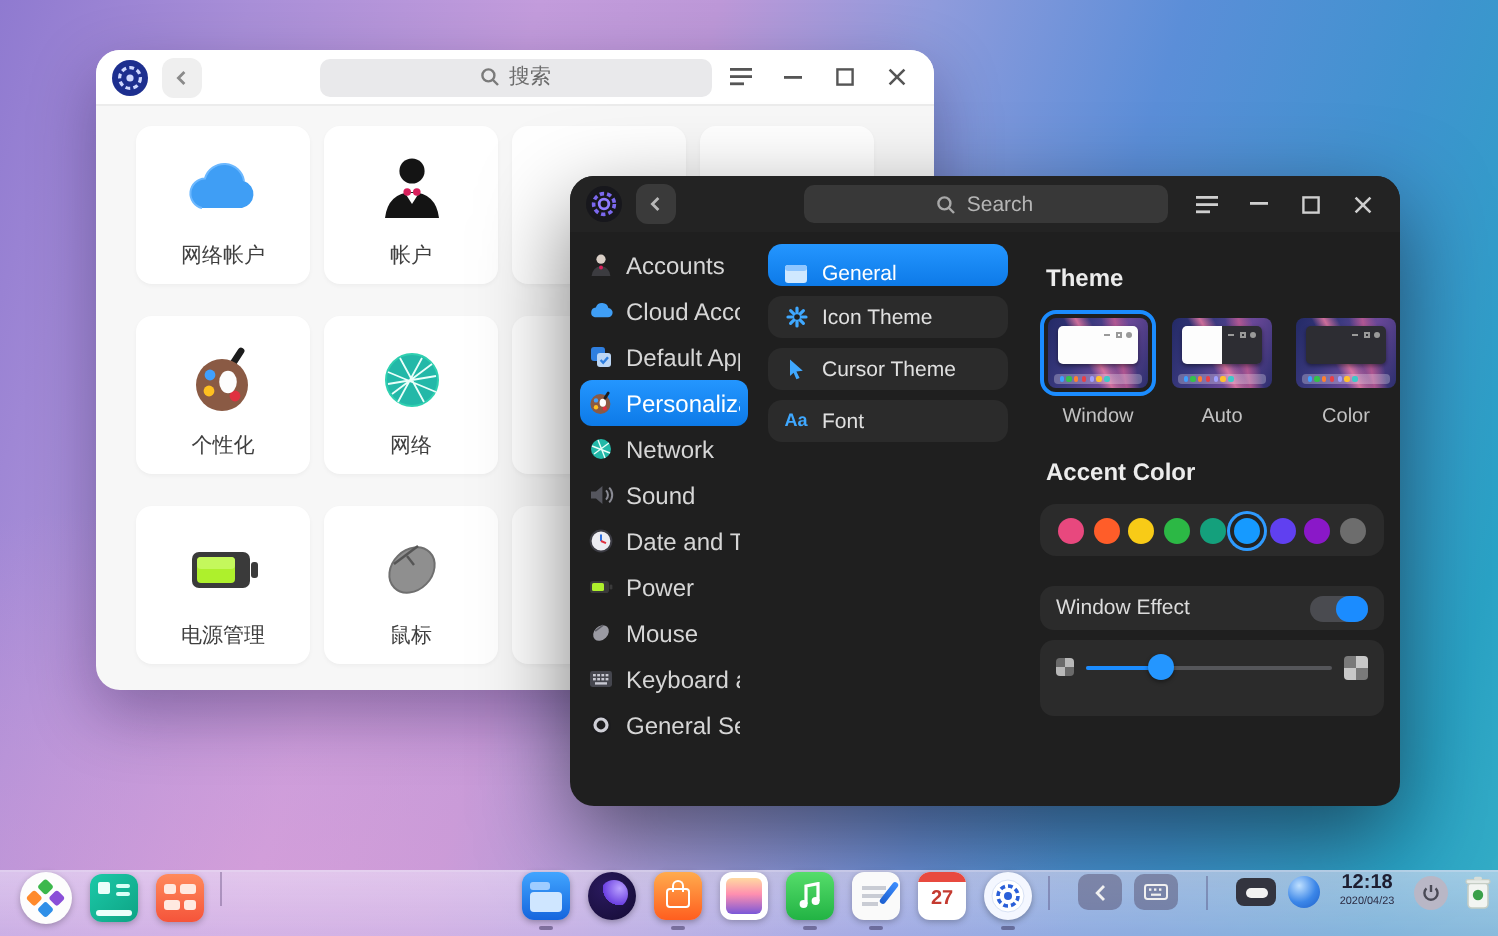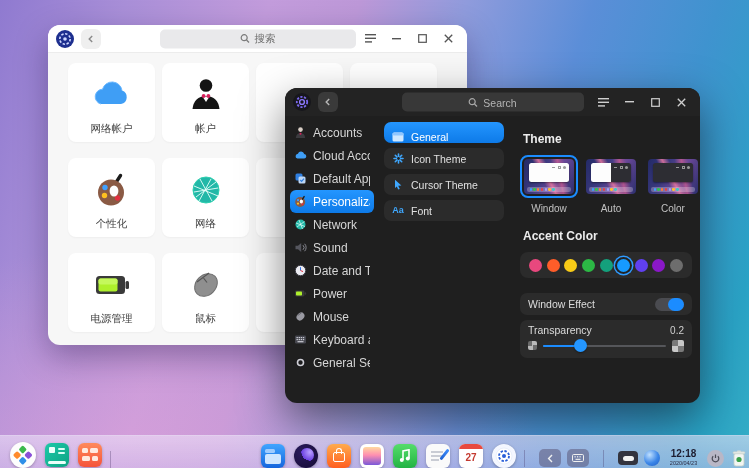--- a/index.html
+++ b/index.html
@@ -114,21 +114,21 @@
   .t-slider { position:relative; height:13px; flex:1; }
   .t-track { position:absolute; top:5.5px; left:0; right:0; height:2.5px; border-radius:2px; background:#55565a; }
   .t-fill  { position:absolute; top:5.5px; left:0; width:30%; height:2.5px; border-radius:2px; background:#1b8cff; }
   .t-handle{ position:absolute; left:30%; top:0; width:13px; height:13px; margin-left:-6px;
              border-radius:50%; background:#2496ff; box-shadow:0 1px 2px rgba(0,0,0,.4); }
 
   
   .dock { position:absolute; left:0; right:0; bottom:0; height:33px;
           background:linear-gradient(180deg,rgba(238,228,250,.58),rgba(214,198,240,.52));
           border-top:1px solid rgba(255,255,255,.38);
-          display:flex; align-items:flex-end; padding:0 8px 0 10px; }
+          display:flex; align-items:flex-start; padding:0 8px 0 10px; }
   .dk-group { display:flex; align-items:center; gap:9px; }
   .dk-sep { width:1px; height:17px; background:rgba(60,40,90,.3); margin:0 8px; flex:0 0 auto; }
   .dicon { width:24px; height:24px; border-radius:6px; position:relative; flex:0 0 auto; }
   .center-group { margin-left:142px; }
   .right-group { margin-left:auto; display:flex; align-items:center; gap:6px; }
 
   .di-launcher { width:26px; height:26px; border-radius:50%; background:#fdfdfd;
                  box-shadow:0 1px 3px rgba(0,0,0,.25); display:grid; place-items:center; }
   .lnch { display:grid; grid-template-columns:6px 6px; gap:1.5px; transform:rotate(45deg); }
   .lnch i { width:6px; height:6px; border-radius:1.5px; }
@@ -612,24 +612,20 @@
       </div>
 
       <div class="we-card">
         <span class="row-label">Window Effect</span>
         <span class="toggle">
             <span class="knob"></span>
           </span>
       </div>
 
       <div class="tr-card">
-        <div class="tr-top">
-          <span class="row-label">Transparency</span>
-          <span class="tr-val">0.2</span>
-        </div>
         <div class="tr-bottom">
           <span class="checker sm"></span>
           <span class="t-slider">
             <span class="t-track"></span>
               <span class="t-fill"></span>
               <span class="t-handle"></span>
           </span>
           <span class="checker lg"></span>
         </div>
       </div>

